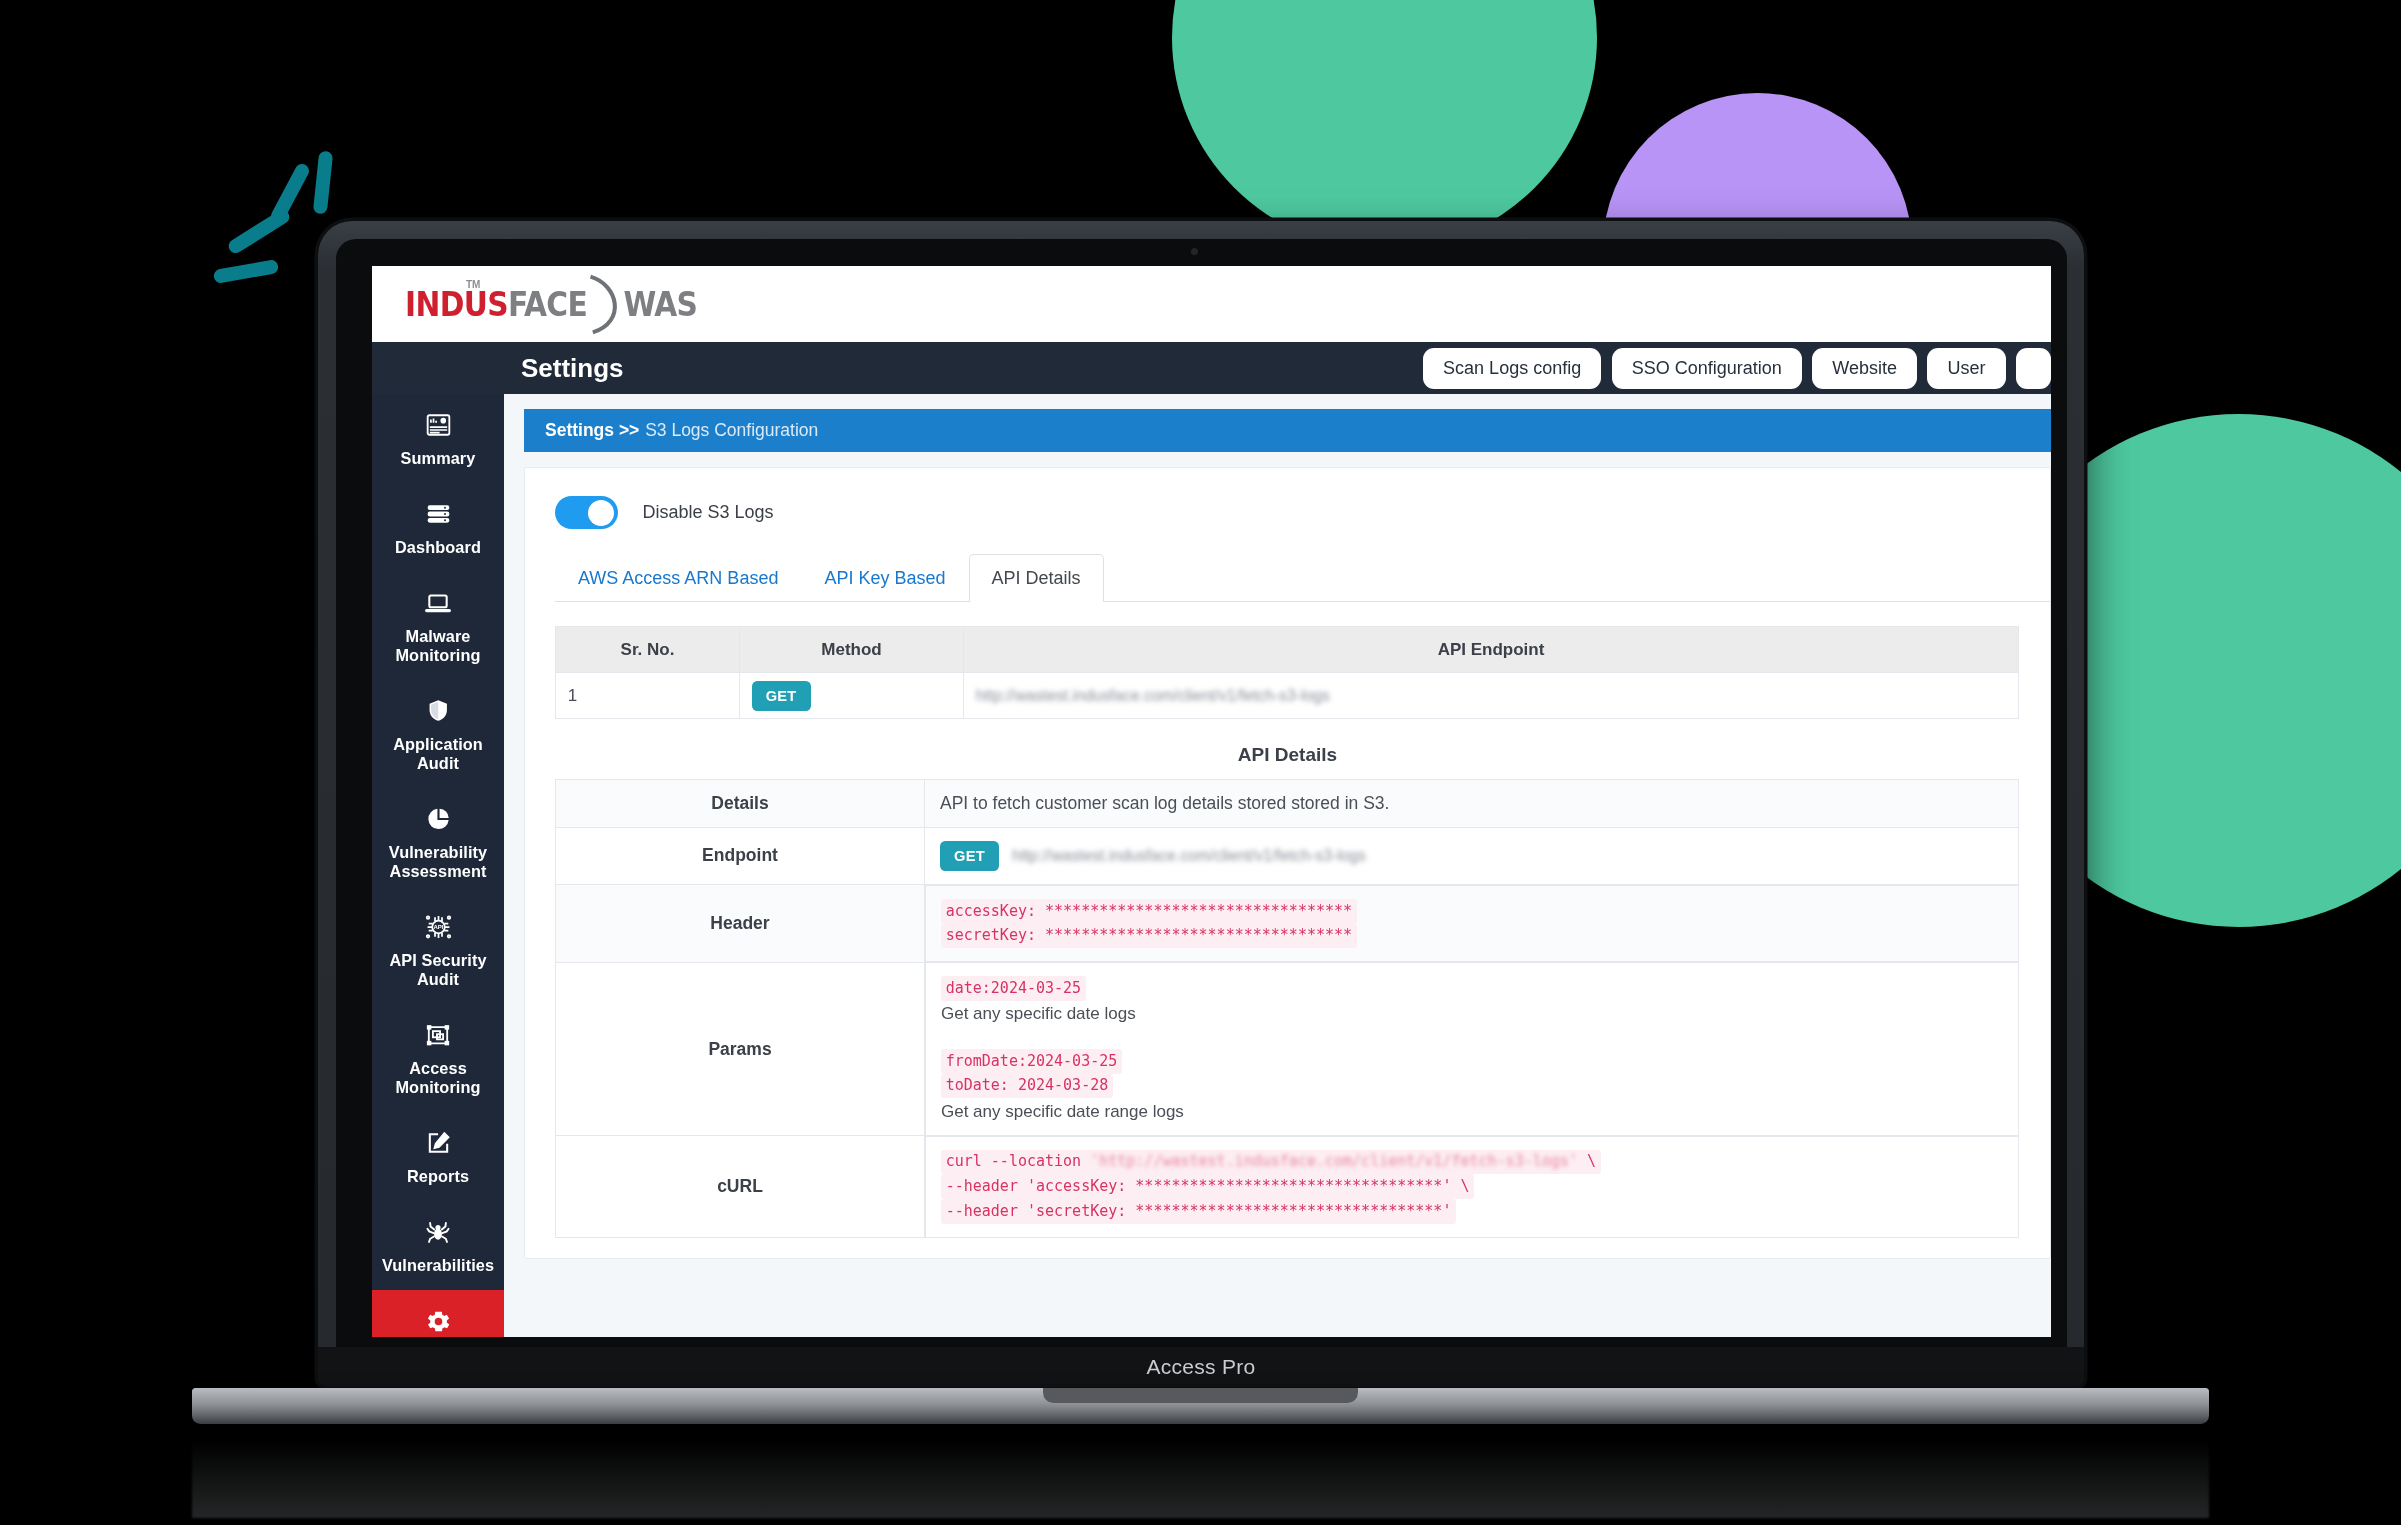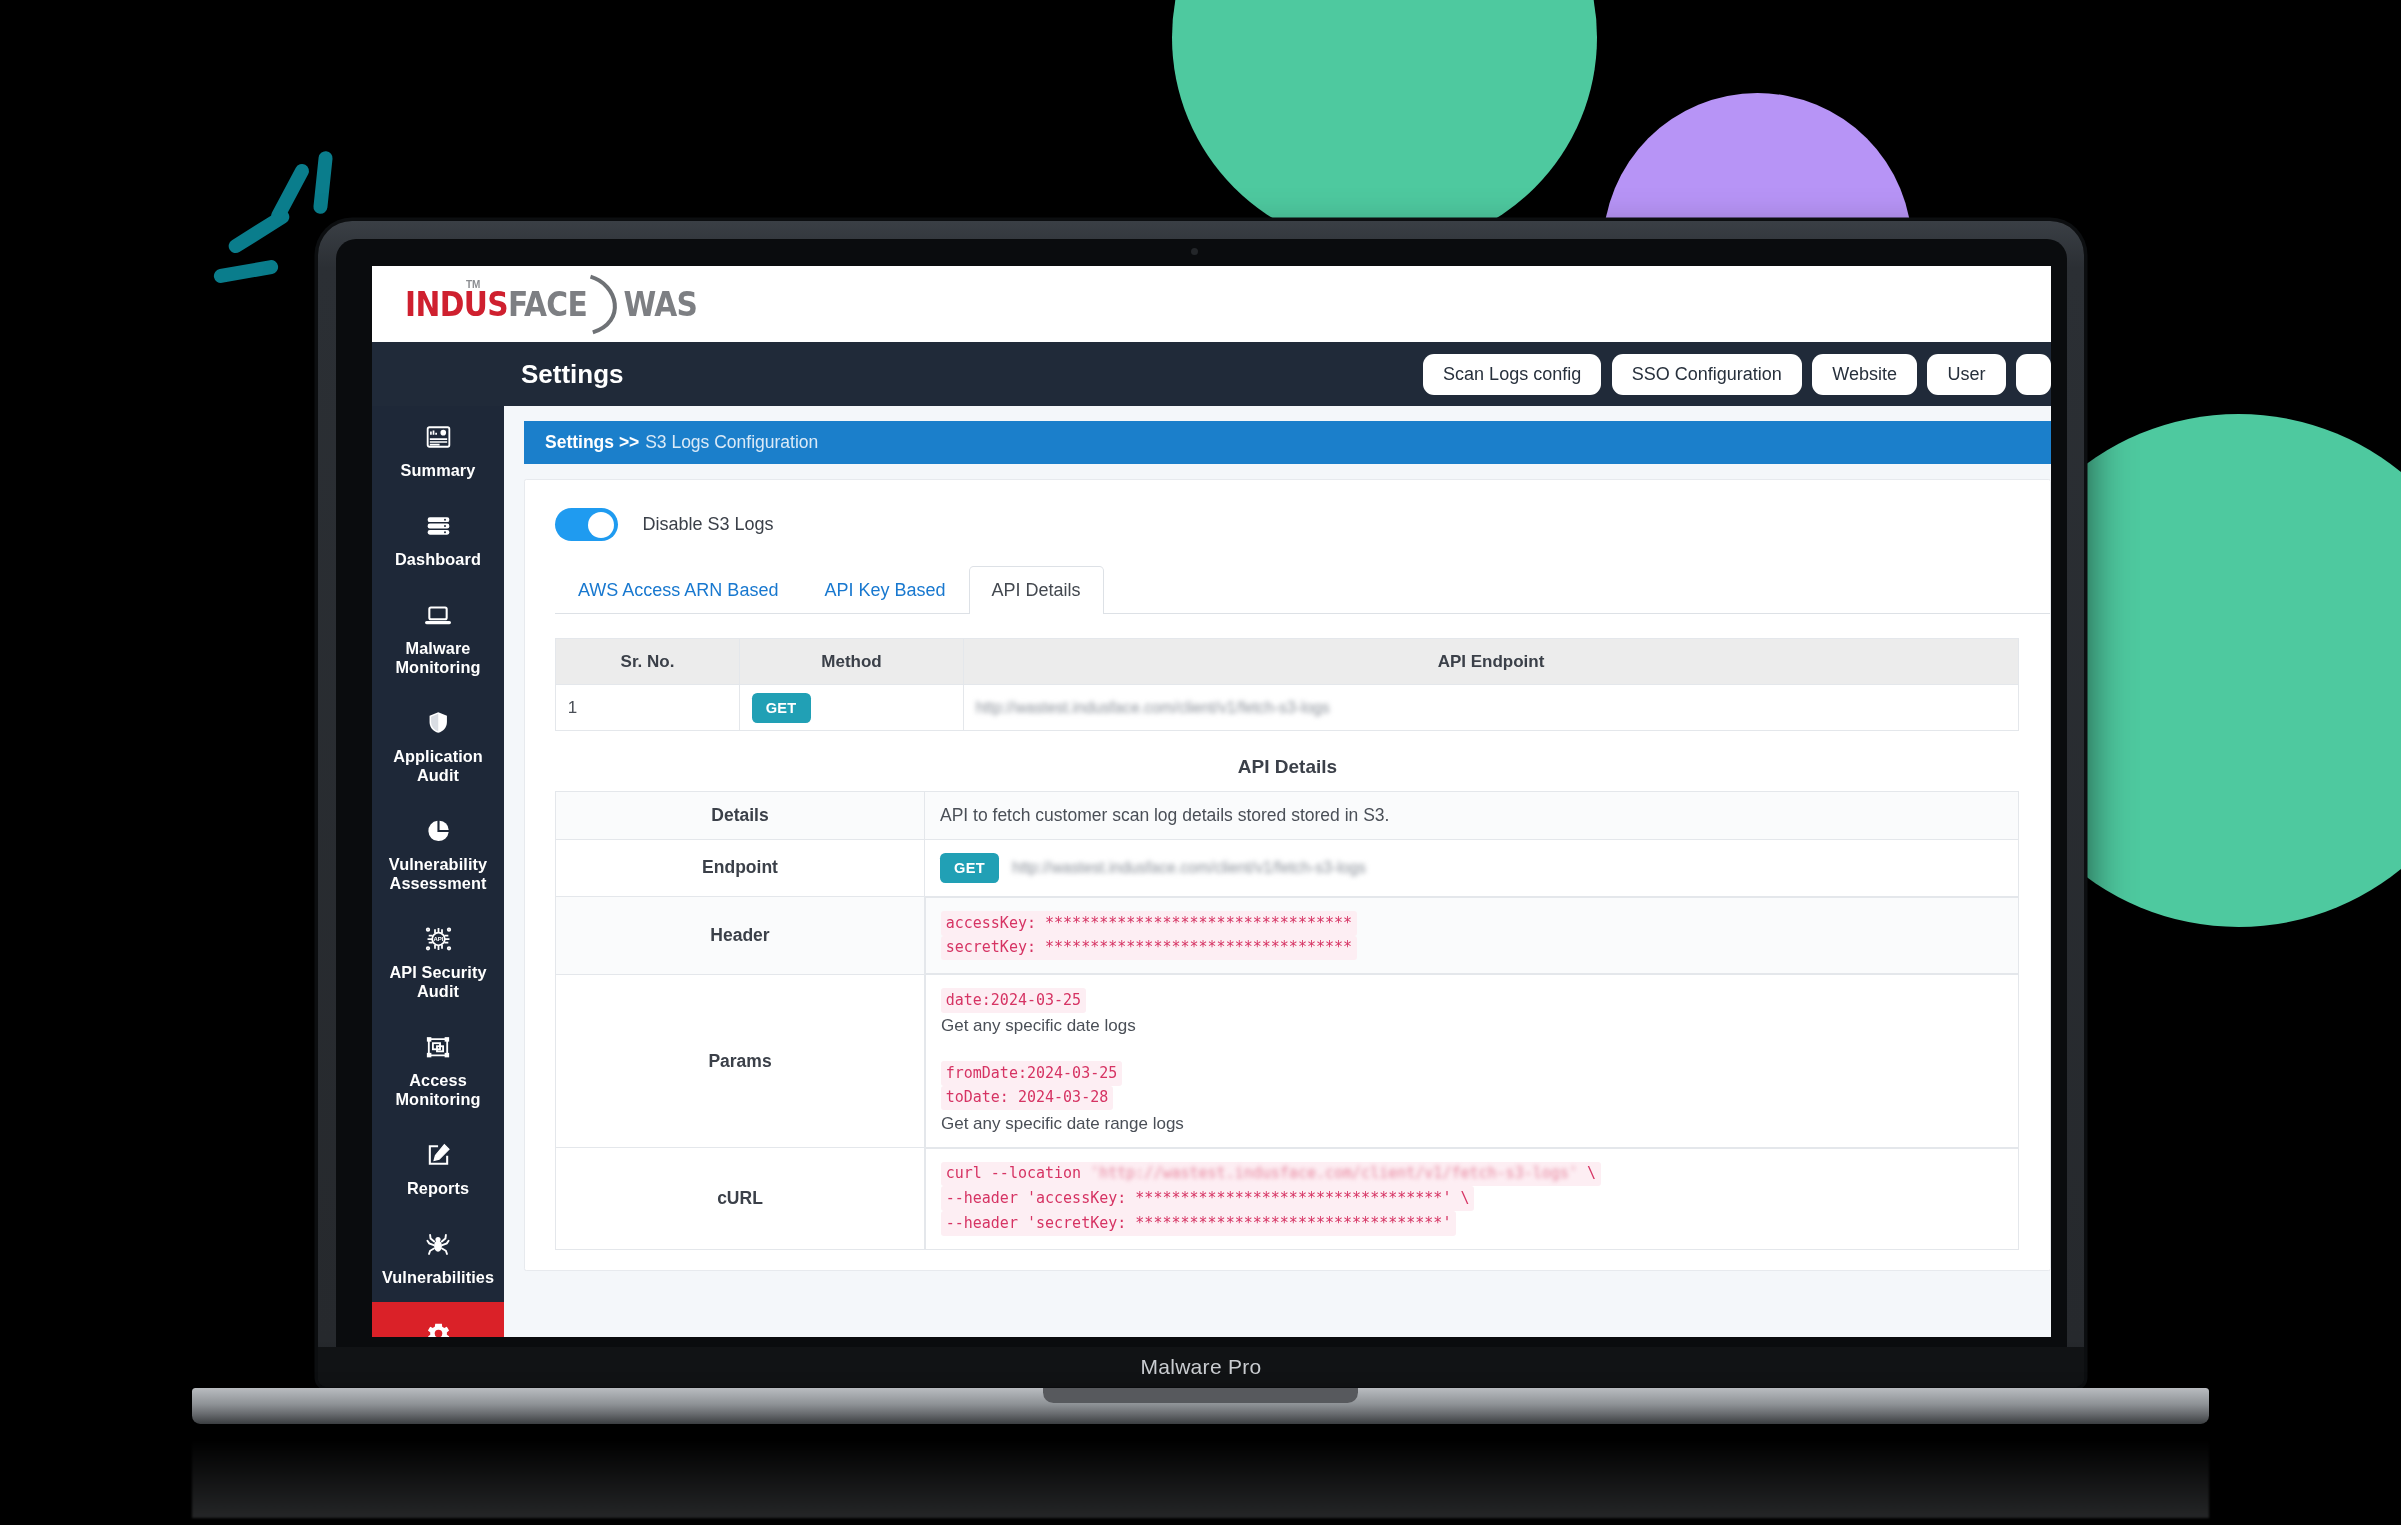--- a/index.html
+++ b/index.html
@@ -41,21 +41,21 @@
   .logobar{height:76px;background:#fff;display:flex;align-items:center;padding-left:33px;flex:0 0 auto;}
   .logo{display:flex;align-items:flex-start;position:relative;height:43px;}
   .logo .ind{font-family:"DejaVu Sans Condensed","Liberation Sans Narrow","Liberation Sans",sans-serif;
        font-weight:bold;font-size:33px;font-stretch:condensed;letter-spacing:-0.6px;line-height:43px;}
   .logo .c-red{color:#cf202f;}
   .logo .c-gray{color:#7d7f83;}
   .logo .arc{position:relative;width:34px;height:43px;margin:0 1.2px;}
   .logo .arc svg{position:absolute;left:-15px;top:-10.5px;}
   .logo .tm{position:absolute;left:61px;top:-3.5px;font-size:10px;color:#8b8d91;font-weight:bold;}
 
-  .topbar{height:64px;background:#202a39;display:flex;align-items:center;flex:0 0 auto;}
+  .topbar{height:52px;background:#202a39;display:flex;align-items:center;flex:0 0 auto;}
   .topbar .title{color:#fff;font-size:26px;font-weight:bold;margin-left:149px;}
   .topbtns{margin-left:auto;display:flex;gap:10.5px;padding-right:0px;}
   .topbtn{background:#fff;color:#27303c;border:none;border-radius:11px;height:41px;padding:0 20px;
           font-size:18px;font-family:"Liberation Sans",sans-serif;display:flex;align-items:center;justify-content:center;white-space:nowrap;}
   .topbtn.cut{width:35px;padding:0;overflow:hidden;}
 
   .body{flex:1 1 auto;display:flex;min-height:0;}
 
   
   .sidebar{width:132px;background:#1e2838;flex:0 0 auto;display:flex;flex-direction:column;}
@@ -370,21 +370,21 @@
                   </tbody>
                 </table>
 
               </div>
             </main>
           </div>
         </div>
       </div>
 
       <div class="chin">
-        <span>Malware Pro</span>
+        <span>Access Pro</span>
       </div>
     </div>
   </div>
 
   <div class="base"></div>
   <div class="notch"></div>
   <div class="reflection"></div>
 
 </div>
 

